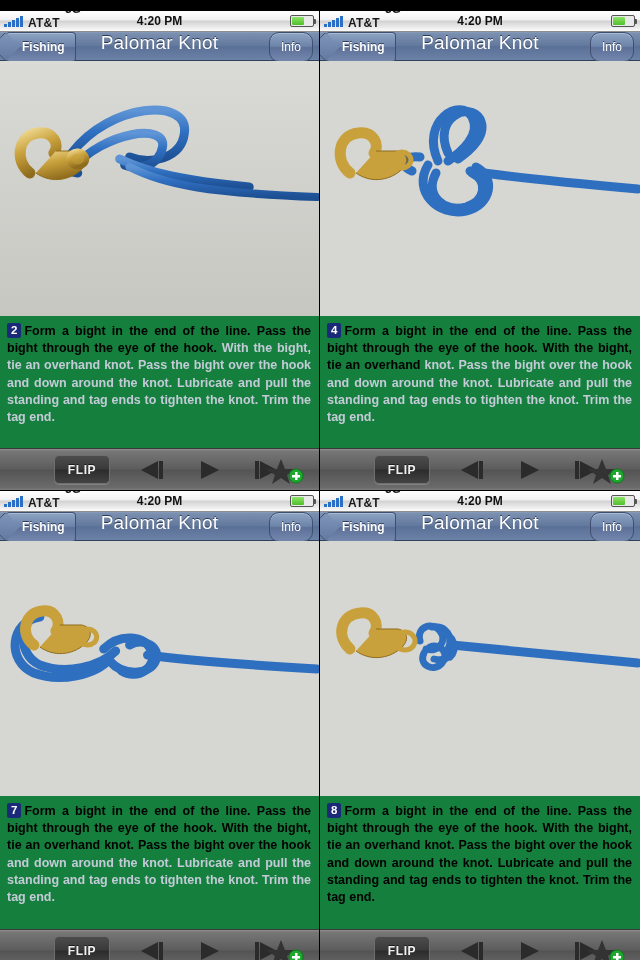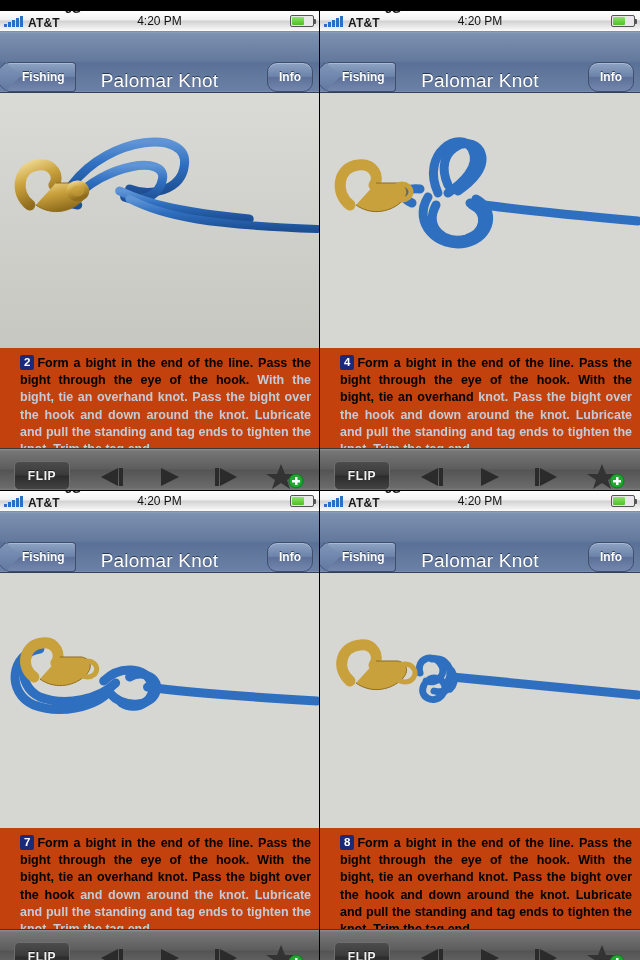--- a/index.html
+++ b/index.html
@@ -18,68 +18,68 @@
   .sb-left{display:flex;align-items:flex-end;gap:5px;padding-left:4px;height:100%;}
   .bars{display:flex;align-items:flex-end;gap:1px;height:12px;padding-bottom:4px;}
   .bars i{display:block;width:3px;background:#2b6fc6;border-radius:0;}
   .bars i:nth-child(1){height:3px;}
   .bars i:nth-child(2){height:5px;}
   .bars i:nth-child(3){height:7px;}
   .bars i:nth-child(4){height:9px;}
   .bars i:nth-child(5){height:11px;}
   .carrier{font-size:12px;font-weight:bold;color:#1a1a1a;letter-spacing:.2px;padding-bottom:1px;}
   .net{font-size:12px;font-weight:bold;color:#1a1a1a;padding-bottom:15px;}
-  .clock{position:absolute;left:0;right:0;text-align:center;font-size:12px;font-weight:normal;color:#111;top:3px;}
+  .clock{position:absolute;left:0;right:0;text-align:center;font-size:12px;font-weight:bold;color:#111;top:3px;}
   .battery{position:absolute;right:5px;top:4px;width:24px;height:12px;border:1px solid #545454;border-radius:2px;background:#e9e9e9;box-sizing:border-box;padding:1px;}
   .battery::after{content:"";position:absolute;right:-3px;top:3px;width:2px;height:5px;background:#545454;border-radius:0 1px 1px 0;}
   .battery .fill{height:100%;width:62%;background:linear-gradient(to bottom,#8ee36a,#4fbf2a);border-radius:1px;}
 
   
-  .navbar{position:relative;height:61px;
+  .navbar{position:relative;height:29px;
     background:linear-gradient(to bottom,#8fa2be 0%,#7c91b1 3%,#63799d 48%,#5a7197 52%,#6b80a5 98%,#8193b3 100%);
-    border-bottom:1px solid #31405c;display:flex;align-items:flex-end;box-sizing:border-box;}
+    border-bottom:1px solid #31405c;display:flex;align-items:flex-start;box-sizing:border-box;}
   .navtitle{position:absolute;left:0;right:0;text-align:center;font-size:19px;font-weight:normal;
     color:#ffffff;text-shadow:0 -1px 0 rgba(30,42,66,.85);letter-spacing:.2px;}
   .backbtn{position:relative;margin-left:6px;height:28px;display:flex;align-items:center;
     padding:0 10px 0 16px;
     background:linear-gradient(to bottom,#8ea4c4 0%,#6c83a9 48%,#5d7099 52%,#7487ad 100%);
     border:1px solid #3e4e6e;border-left:none;border-radius:4px;
     font-size:12px;font-weight:bold;color:#fff;text-shadow:0 -1px 0 rgba(28,38,60,.8);
     box-shadow:inset 0 1px 0 rgba(255,255,255,.25);}
   .backbtn::before{content:"";position:absolute;left:-11px;top:3px;width:20px;height:20px;
     background:linear-gradient(135deg,#8097bb,#62789f);
     border-left:1px solid #3e4e6e;border-bottom:1px solid #3e4e6e;
     transform:rotate(45deg);border-radius:3px 0 0 0;}
   .backbtn span{position:relative;z-index:2;}
   .infobtn{position:absolute;right:6px;height:28px;display:flex;align-items:center;padding:0 11px;
     background:linear-gradient(to bottom,#8ea4c4 0%,#6c83a9 48%,#5d7099 52%,#7487ad 100%);
     border:1px solid #3e4e6e;border-radius:10px;
-    font-size:12px;font-weight:bold;color:#fff;text-shadow:0 -1px 0 rgba(28,38,60,.8);
+    font-size:12px;font-weight:normal;color:#fff;text-shadow:0 -1px 0 rgba(28,38,60,.8);
     box-shadow:inset 0 1px 0 rgba(255,255,255,.25);}
 
   
   .photo{position:relative;height:255px;width:100%;overflow:hidden;
     background:linear-gradient(to bottom,#d8d8d4 0%,#d2d2ce 45%,#c9c9c4 100%);}
   .photo svg{display:block;width:100%;height:100%;}
 
   
-  .caption{position:relative;background:#c2410c;height:139px;box-sizing:border-box;
-    padding:7px 8px 0 20px;overflow:hidden;}
+  .caption{position:relative;background:#15803d;height:139px;box-sizing:border-box;
+    padding:7px 8px 0 7px;overflow:hidden;}
   .captxt{font-size:12.5px;line-height:17.2px;font-weight:bold;text-align:justify;
     color:#c3cad8;-webkit-hyphens:none;}
   .captxt .badge{display:inline-block;background:#1b2a78;color:#fff;font-size:11.5px;
     font-weight:bold;padding:1px 4px 1px 4px;border-radius:2px;margin-right:3px;
     line-height:13px;vertical-align:1px;}
   .captxt .on{color:#000;}
   .captxt .off{color:#c3cad8;}
 
   
   .toolbar{position:absolute;left:0;bottom:0;width:100%;height:42px;
     background:linear-gradient(to bottom,#8d8d8d 0%,#767676 6%,#5d5d5d 48%,#545454 52%,#6b6b6b 94%,#7c7c7c 100%);
-    border-top:1px solid #3a3a3a;display:flex;align-items:flex-end;box-sizing:border-box;}
+    border-top:1px solid #3a3a3a;display:flex;align-items:center;box-sizing:border-box;padding-left:40px;}
   .flip{margin-left:14px;width:54px;height:27px;border-radius:5px;
     background:linear-gradient(to bottom,#4c4c4c 0%,#3a3a3a 48%,#2c2c2c 52%,#434343 100%);
     border:1px solid #6e6e6e;box-shadow:0 1px 0 rgba(255,255,255,.18);
     display:flex;align-items:center;justify-content:center;
     font-size:12px;font-weight:bold;color:#f0f0f0;letter-spacing:.6px;
     text-shadow:0 -1px 0 #1a1a1a;}
   .navbtns{display:flex;align-items:center;gap:22px;margin-left:26px;}
   .tb-ico{position:relative;width:34px;height:26px;display:flex;align-items:center;justify-content:center;}
   .tb-ico svg{display:block;}
   .star{position:absolute;right:12px;width:44px;height:30px;display:flex;align-items:center;justify-content:center;}

